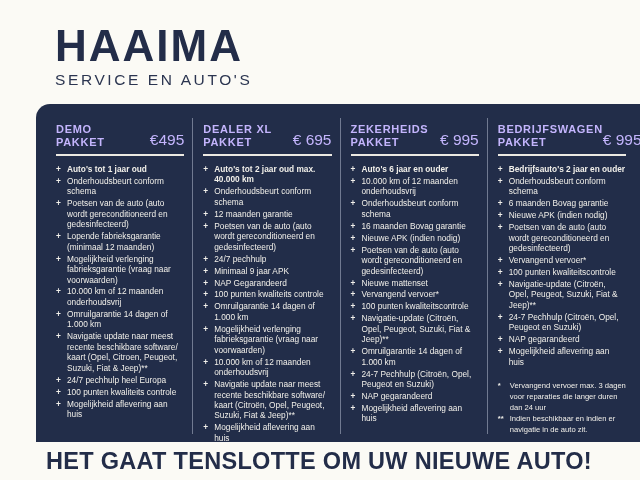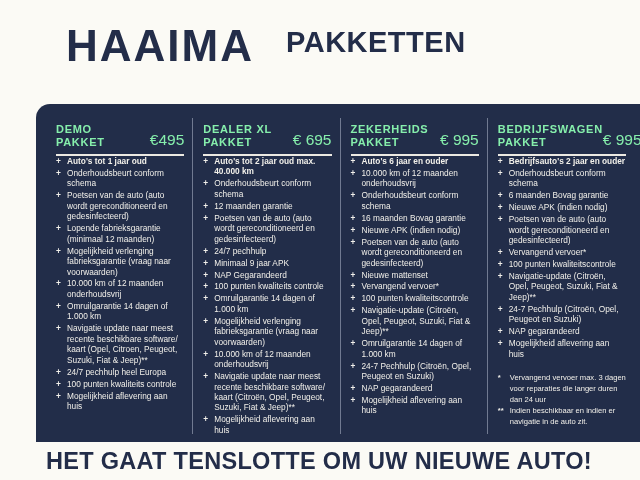--- a/index.html
+++ b/index.html
@@ -3,55 +3,55 @@
 <meta charset="utf-8">
 <style>
   html,body{margin:0;padding:0;}
   body{
     width:640px;height:480px;position:relative;overflow:hidden;
     background:#fbfaf5;
     font-family:"Liberation Sans", sans-serif;
     color:#232d49;
   }
   .brand{position:absolute;left:55px;top:24px;}
-  .brand-main{font-size:44px;font-weight:700;letter-spacing:2px;line-height:1;margin-left:11px;}
+  .brand-main{font-size:44px;font-weight:700;letter-spacing:2px;line-height:1;}
   .brand-sub{font-size:15.5px;font-weight:400;letter-spacing:2.6px;margin-top:3px;color:#2b3550;}
   .page-title{position:absolute;left:286px;top:28px;font-size:29px;font-weight:700;line-height:1.02;letter-spacing:.5px;}
   .panel{
     position:absolute;left:36px;right:0;top:104px;bottom:38px;
     background:#222d49;border-radius:14px 0 0 0;
     display:flex;box-sizing:border-box;
     padding:14px 6px 8px 20px;overflow:hidden;
   }
   .col{flex:1 1 0;min-width:0;padding:0 8px 0 10px;border-left:1px solid rgba(210,217,232,.45);}
   .col:first-child{border-left:none;padding-left:0;}
   .col-head{
     display:flex;justify-content:space-between;align-items:flex-end;
-    color:#86efac;border-bottom:2px solid #ece9e2;padding-bottom:5px;min-height:31px;
+    color:#c4b5fd;border-bottom:2px solid #ece9e2;padding-bottom:5px;margin-bottom:8px;min-height:31px;
   }
   .col-name{font-size:11px;font-weight:700;letter-spacing:.7px;line-height:1.2;white-space:pre-line;}
   .col-price{font-size:15.5px;font-weight:400;white-space:nowrap;}
   .items{color:#f2f0ea;}
   .item{display:flex;gap:4px;font-size:8.3px;line-height:1.26;margin-bottom:1.5px;}
   .item .plus{flex:0 0 7px;font-weight:700;}
   .item.bold{font-weight:700;}
   .footnotes{margin-top:13px;color:#f2f0ea;font-size:7.6px;line-height:1.45;}
   .footnote{display:flex;gap:3px;}
   .footnote .fn-marker{flex:0 0 9px;font-weight:700;}
   .slogan{position:absolute;left:46px;top:448px;font-size:23.5px;font-weight:700;letter-spacing:.3px;color:#232d49;white-space:nowrap;}
 </style>
 </head>
 <body>
 
 <header class="brand">
   <div class="brand-main">HAAIMA</div>
+  <div class="brand-sub">SERVICE EN AUTO'S</div>
 </header>
 
 <div class="page-title">
-  <div>PAKKETTEN</div>
 </div>
 
 <section class="panel">
     <div class="col">
       <div class="col-head">
         <div class="col-name">DEMO
 PAKKET</div>
         <div class="col-price">€495</div>
       </div>
       <div class="items">

